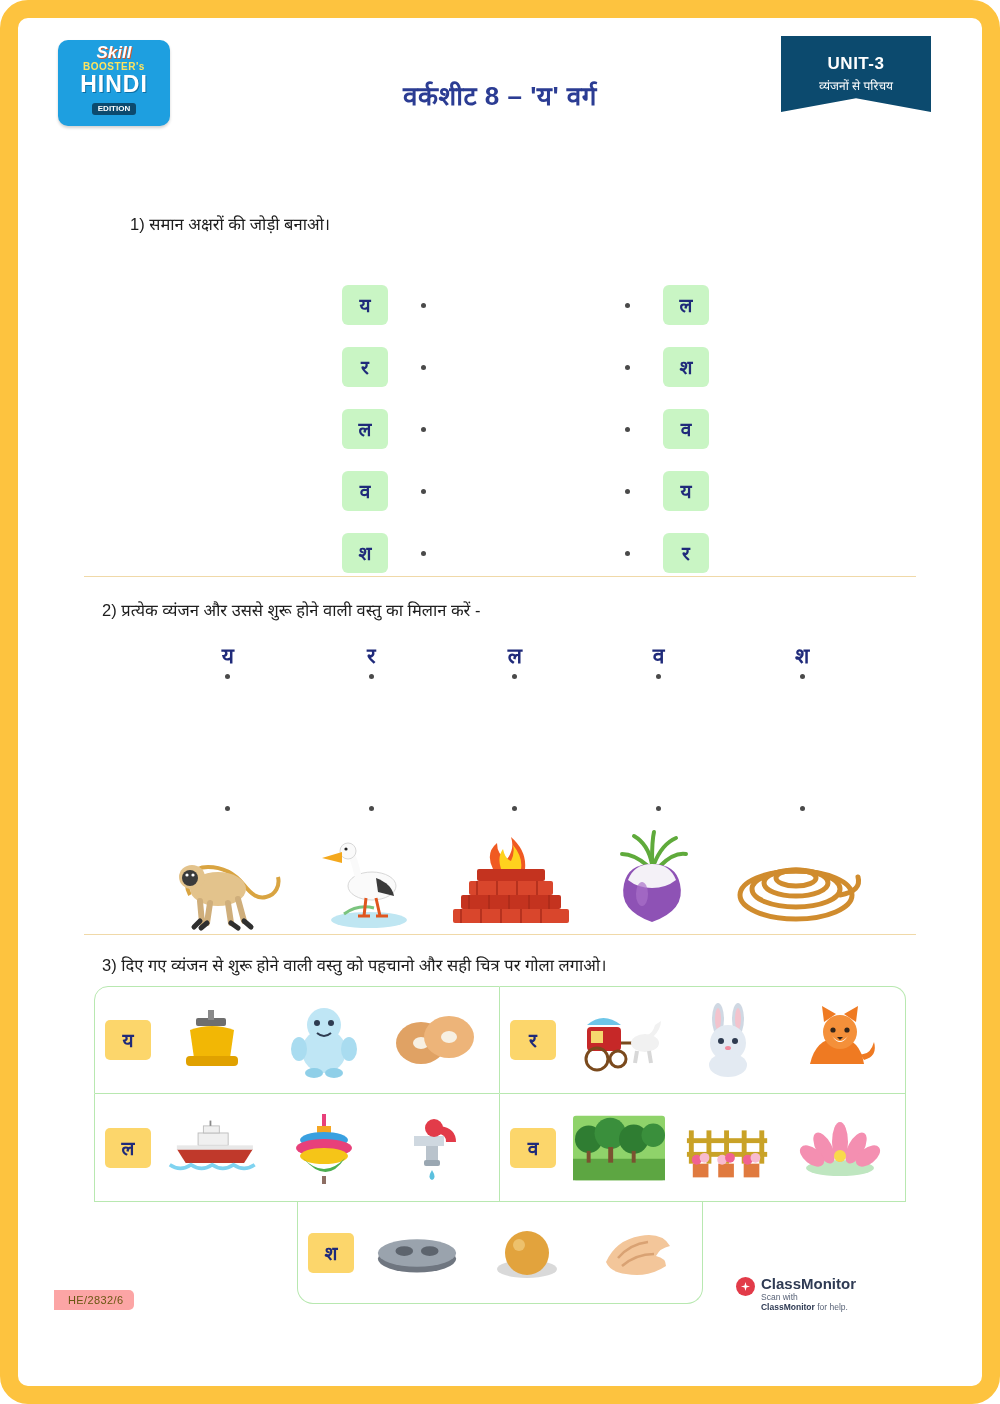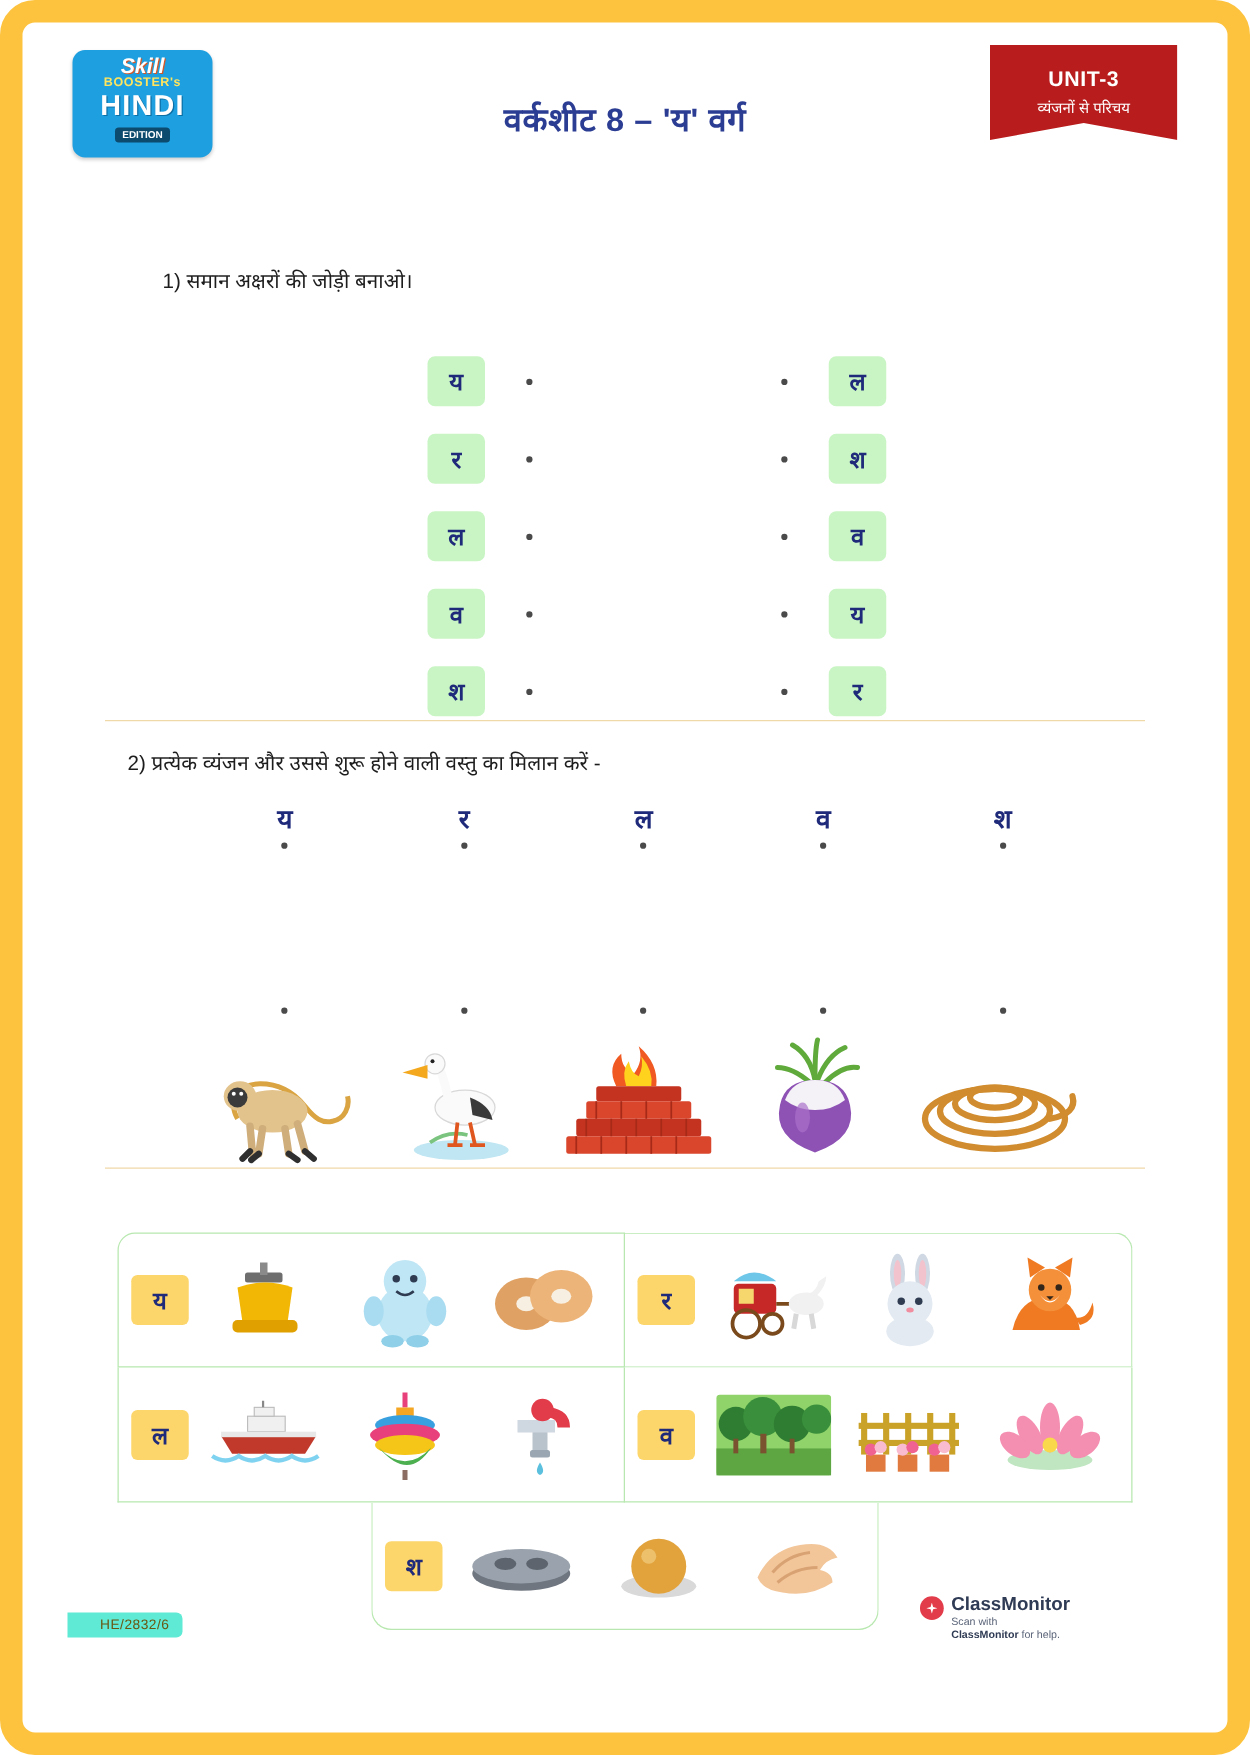--- a/index.html
+++ b/index.html
@@ -56,23 +56,23 @@
   .logo .l4 {
     display: inline-block;
     font-size: 8px; font-weight: bold; color: #ffffff;
     background: #0c4a6e; border-radius: 3px;
     padding: 1px 6px; line-height: 10px;
   }
 
   
   .ribbon {
     position: absolute;
-    right: 22px; top: 0;
+    right: 33px; top: 0;
     width: 150px; height: 76px;
-    background: #b91c1c;
+    background: #0c4a6e;
     color: #ffffff;
     text-align: center;
     padding-top: 18px;
     clip-path: polygon(0 0, 100% 0, 100% 100%, 50% 82%, 0 100%);
   }
   .ribbon .u1 { font-size: 17px; font-weight: bold; letter-spacing: .5px; }
   .ribbon .u2 { font-size: 12px; margin-top: 3px; }
 
   
   .title-wrap {
@@ -235,24 +235,24 @@
     align-items: center;
     padding: 6px 10px;
   }
   .grow:first-child .gbox:first-child { border-top-left-radius: 14px; }
   .grow:first-child .gbox:last-child { border-top-right-radius: 14px; }
 
   
   .code {
     position: absolute;
     left: 18px; bottom: 58px;
-    background: #5eead4;
+    background: #fca5a5;
     color: #6a5712;
     font-size: 11px;
-    padding: 4px 10px 4px 26px;
+    padding: 4px 10px 4px 14px;
     border-radius: 0 5px 5px 0;
     letter-spacing: .4px;
   }
   .cm {
     position: absolute;
     right: 108px; bottom: 56px;
     display: flex;
     align-items: flex-start;
   }
   .cm-mark {
@@ -461,20 +461,21 @@
             <ellipse cx="72" cy="40" rx="32" ry="13"></ellipse>
             <ellipse cx="72" cy="35" rx="20" ry="8"></ellipse>
           </g>
           <path d="M116 52 q22 -4 18 -18" fill="none" stroke="#d08c2e" stroke-width="5" stroke-linecap="round"></path>
         </svg>
       </div>
     </div>
 
     <div class="divider div2"></div>
 
+    <div class="q q3">3) दिए गए व्यंजन से शुरू होने वाली वस्तु को पहचानो और सही चित्र पर गोला लगाओ।</div>
 
     <div class="grid3">
 
       <div class="grow">
         <div class="gbox">
           <div class="glet">य</div>
           <div class="gitems">
             <div class="gitem">
               <svg width="80" height="72" viewBox="0 0 80 72">
                 <rect x="22" y="14" width="30" height="8" rx="2" fill="#6e6e6e"></rect>

